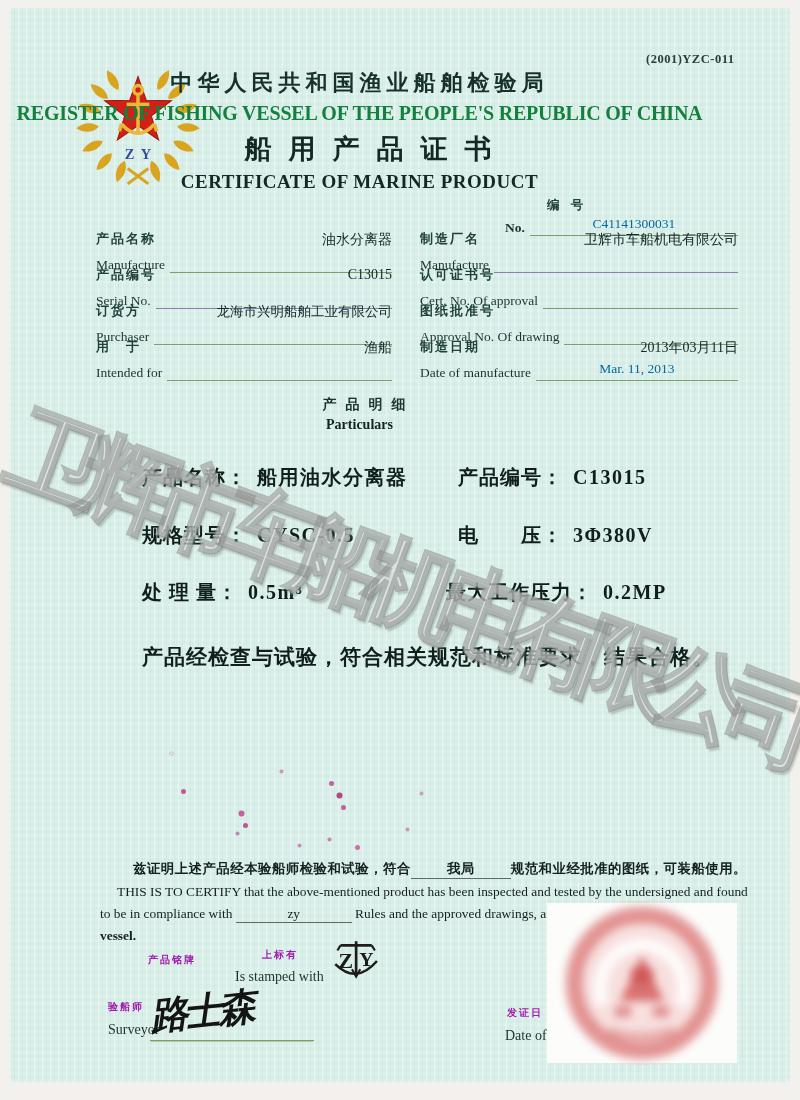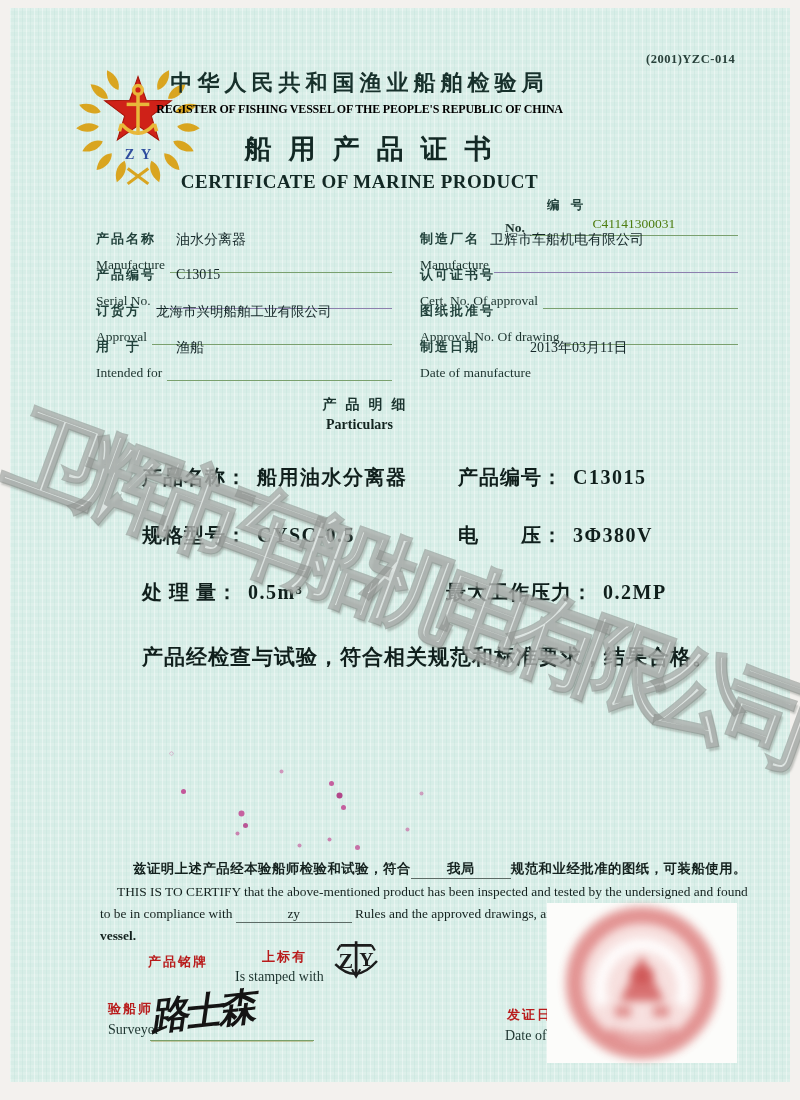--- a/index.html
+++ b/index.html
@@ -7,32 +7,32 @@
         font-family:"Liberation Serif","DejaVu Serif",serif;color:#1e3330;}
   .paper{position:absolute;left:10px;top:8px;width:780px;height:1074px;
         background-color:#d9eee8;
         background-image:
           repeating-linear-gradient(90deg, rgba(255,255,255,.38) 0 1.5px, rgba(215,238,231,0) 1.5px 4px, rgba(187,224,214,.30) 4px 5.5px, rgba(215,238,231,0) 5.5px 8px),
           repeating-linear-gradient(180deg, rgba(255,255,255,.10) 0 3px, rgba(200,230,222,.12) 3px 7px);}
   .abs{position:absolute;}
   .ctr{left:0;width:719px;text-align:center;}
   .form-code{left:646px;top:52px;font-size:12.5px;font-weight:bold;letter-spacing:.5px;color:#29403a;}
   .auth-cn{top:68px;font-size:22px;font-weight:bold;letter-spacing:5px;color:#17302b;}
-  .auth-en{top:102px;font-size:12px;font-weight:bold;letter-spacing:-0.2px;color:#000000;}
+  .auth-en{top:102px;font-size:20px;font-weight:bold;letter-spacing:-0.2px;color:#15803d;}
   .title-cn{top:131px;font-size:27px;font-weight:bold;letter-spacing:17px;padding-left:17px;color:#122824;}
   .title-en{top:171px;font-size:19px;font-weight:bold;letter-spacing:.5px;color:#122824;}
   .cnlabel{font-weight:bold;font-size:13px;letter-spacing:2px;color:#21413b;}
   .enlabel{font-size:13.5px;color:#1c332e;}
   .fval{font-size:14px;color:#142728;}
   .fld{position:absolute;}
   .fld .cnlabel{display:block;height:21px;}
-  .fld .fval{position:absolute;top:1px;left:80px;right:0;text-align:left;white-space:nowrap;}
+  .fld .fval{position:absolute;top:1px;left:80px;right:0;text-align:right;white-space:nowrap;}
   .enrow{display:flex;align-items:flex-end;height:22px;}
   .ln{flex:1;margin-left:5px;align-self:flex-end;height:19px;border-bottom:1.4px solid #7aa06e;
-      text-align:center;font-size:13.5px;color:#4d7c0f;}
+      text-align:center;font-size:13.5px;color:#0369a1;}
   .ln.purple{border-bottom-color:#8d7fae;}
   .ptitle-cn{top:396px;font-size:14px;font-weight:bold;letter-spacing:9px;padding-left:9px;color:#1a332e;}
   .ptitle-en{top:417px;font-size:14px;font-weight:bold;color:#12231f;}
   .prow{position:absolute;font-size:20px;font-weight:bold;color:#101f1c;letter-spacing:1px;white-space:nowrap;}
   .prow .pv{margin-left:10px;letter-spacing:1.5px;}
   .conclusion{left:142px;top:643px;font-size:21px;font-weight:bold;letter-spacing:1px;color:#101f1c;white-space:nowrap;}
   .cert{font-size:13.4px;color:#14211e;white-space:nowrap;}
   .cert .fill{display:inline-block;border-bottom:1px solid #5d6b66;text-align:center;font-size:13.4px;}
   .cert-cn{font-weight:bold;letter-spacing:.5px;}
   .wm{left:34px;top:384px;font-size:96px;font-weight:bold;letter-spacing:-20px;white-space:nowrap;
@@ -40,37 +40,37 @@
       -webkit-text-stroke:2.5px rgba(135,140,136,.55);
       text-shadow:3px 3px 2px rgba(108,114,110,.35);z-index:5;pointer-events:none;}
   .specks{left:170px;top:752px;width:3px;height:3px;border-radius:50%;z-index:3;background:transparent;
       box-shadow:12px 38px 0 1px rgba(191,60,140,.85),70px 60px 0 1.5px rgba(191,60,140,.8),
       74px 72px 0 1px rgba(178,48,130,.8),66px 80px 0 .5px rgba(191,60,140,.6),
       160px 30px 0 1px rgba(191,60,140,.8),168px 42px 0 1.5px rgba(170,40,120,.85),
       172px 54px 0 1px rgba(191,60,140,.8),158px 86px 0 .5px rgba(191,60,140,.6),
       186px 94px 0 1px rgba(191,60,140,.7),128px 92px 0 .5px rgba(191,60,140,.55),
       236px 76px 0 .5px rgba(191,60,140,.5),250px 40px 0 .5px rgba(191,60,140,.45),
       110px 18px 0 .5px rgba(191,60,140,.5),0 0 0 .5px rgba(191,60,140,.5);}
-  .footer-lab{font-size:13px;font-weight:bold;letter-spacing:2px;color:#b91c1c;}
+  .footer-lab{font-size:10px;font-weight:bold;letter-spacing:2px;color:#a21caf;}
   .sig{left:153px;top:986px;font-size:38px;font-weight:bold;color:#141414;letter-spacing:-4px;
        transform:rotate(-6deg) skewX(-14deg);z-index:4;}
   .sigline{left:150px;top:1022px;width:164px;height:18px;border-bottom:1.6px solid #79a06b;
        box-shadow:0 2px 0 -1px rgba(170,160,90,.5);}
   .patch{left:547px;top:903px;width:190px;height:160px;background:#fcfcfa;z-index:6;}
   .patch svg{filter:blur(4.5px);opacity:.85;}
   .noline{left:505px;top:214px;width:233px;}
   .nolab{left:547px;top:197px;font-size:12.5px;font-weight:bold;letter-spacing:4px;color:#21413b;}
 </style>
 </head>
 <body>
 
 <div class="page">
   <div class="paper"></div>
 
-  <div class="abs form-code">(2001)YZC-014</div>
+  <div class="abs form-code">(2001)YZC-011</div>
 
   <svg class="abs" style="left:76px;top:60px;" width="124" height="128" viewBox="0 0 120 124">
     <defs>
       <path id="lf" d="M60 100 C65 105 66 114 60 122 C54 114 55 105 60 100 Z" fill="#d9a520"></path>
     </defs>
     <g>
       <use href="#lf" transform="rotate(-20 60 62)"></use>
         <use href="#lf" transform="rotate(-42 60 62)"></use>
       <use href="#lf" transform="rotate(-64 60 62)"></use>
         <use href="#lf" transform="rotate(-86 60 62)"></use>
@@ -123,21 +123,21 @@
     <span class="fval">C13015</span>
     <div class="enrow">
         <span class="enlabel">Serial No.</span>
         <span class="ln purple"></span>
       </div>
   </div>
   <div class="fld" style="left:96px;top:302px;width:296px">
     <span class="cnlabel">订货方</span>
     <span class="fval" style="left:60px;font-size:13.5px">龙海市兴明船舶工业有限公司</span>
     <div class="enrow">
-        <span class="enlabel">Approval</span>
+        <span class="enlabel">Purchaser</span>
         <span class="ln"></span>
       </div>
   </div>
   <div class="fld" style="left:96px;top:338px;width:296px">
     <span class="cnlabel">用　于</span>
     <span class="fval">渔船</span>
     <div class="enrow">
         <span class="enlabel">Intended for</span>
         <span class="ln"></span>
       </div>
@@ -165,20 +165,21 @@
     <div class="enrow">
         <span class="enlabel">Approval No. Of drawing</span>
         <span class="ln"></span>
       </div>
   </div>
   <div class="fld" style="left:420px;top:338px;width:318px">
     <span class="cnlabel">制造日期</span>
     <span class="fval" style="left:110px">2013年03月11日</span>
     <div class="enrow">
         <span class="enlabel">Date of manufacture</span>
+        <span class="ln">Mar. 11, 2013</span>
       </div>
   </div>
 
   <div class="abs ctr ptitle-cn">产品明细</div>
   <div class="abs ctr ptitle-en">Particulars</div>
 
   <div class="prow" style="left:142px;top:464px">
     <span>产品名称：</span><span class="pv">船用油水分离器</span>
   </div>
   <div class="prow" style="left:458px;top:464px">

